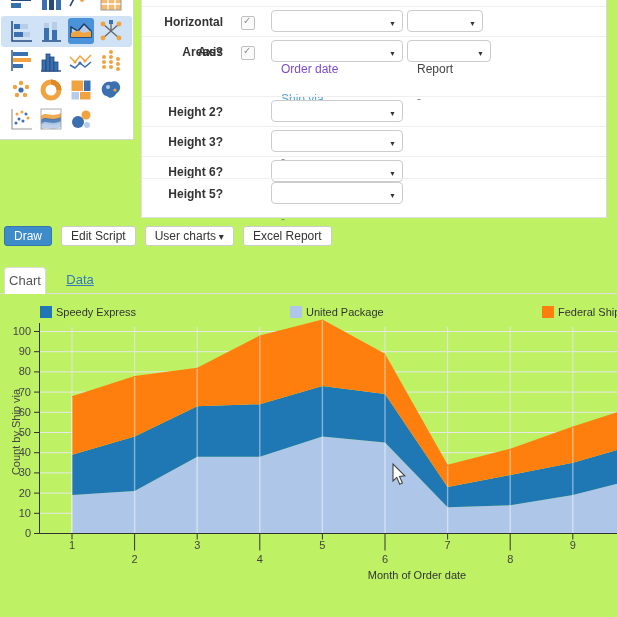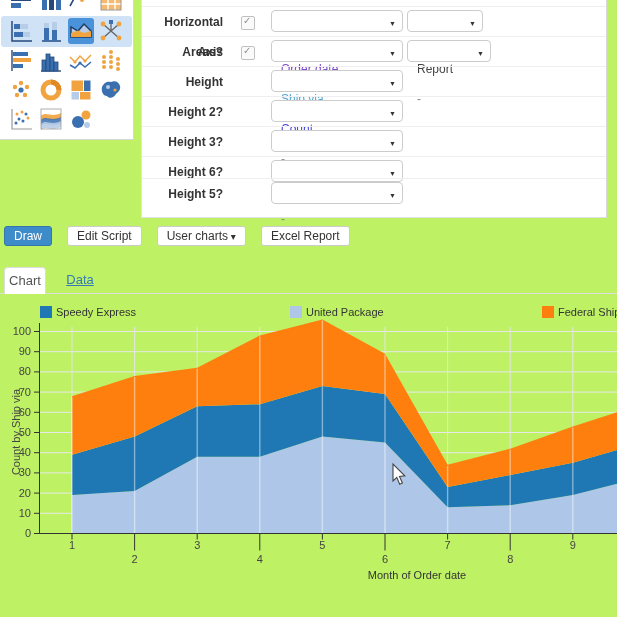--- a/index.html
+++ b/index.html
@@ -28,21 +28,21 @@
   .cbx::after{content:"\2713";position:absolute;left:1px;top:-2px;font-size:10px;color:#8f8f8f;}
   .sel{position:absolute;top:3px;height:22px;background:#fff;border:1px solid #ccc;
        border-radius:4px;box-sizing:border-box;}
   .sel > span:first-child{position:absolute;left:9px;top:0;line-height:20px;font-size:12px;white-space:nowrap;margin-top:48px;}
   .sel-caret{position:absolute;right:6px;top:1px;}
   .sel-caret::after{content:"\25BC";font-size:7px;color:#333;}
   .c-purple{color:#7d4bcb;} .c-lightblue{color:#54a8d0;} .c-indigo{color:#4646d8;}
   .c-muted{color:#888;} .c-dark{color:#444;}
 
   
-  #toolbar{position:absolute;left:4px;top:226px;display:flex;gap:15px;justify-content:center;}
+  #toolbar{position:absolute;left:4px;top:226px;display:flex;gap:9px;justify-content:center;}
   .btn{height:20px;line-height:18px;padding:0 9px;font-size:12px;color:#333;
        background:#fff;border:1px solid #ccc;border-radius:3px;white-space:nowrap;
        font-family:"Liberation Sans",sans-serif;}
   .btn-primary{background:#3d8bc9;border-color:#3276ac;color:#fff;}
   .btn-caret::after{content:" \25BE";font-size:10px;}
 
   
   #tabbar-line{position:absolute;left:0;top:293px;width:617px;height:1px;background:#ddd;}
   #tab-chart{position:absolute;left:4px;top:267px;width:42px;height:27px;background:#fff;
              border:1px solid #ddd;border-bottom:none;border-radius:4px 4px 0 0;z-index:2;
@@ -256,27 +256,20 @@
       <div class="sel" style="left:129px;width:132px">
         <span class="c-lightblue">Ship via</span>
         <span class="sel-caret"></span>
       </div>
       <div class="sel" style="left:265px;width:84px">
         <span class="c-muted">-</span>
         <span class="sel-caret"></span>
       </div>
     </div>
 
-    <div class="form-row" style="top:66px">
-      <span class="f-label">Height</span>
-      <div class="sel" style="left:129px;width:132px">
-        <span class="c-indigo">Count</span>
-        <span class="sel-caret"></span>
-      </div>
-    </div>
 
     <div class="form-row" style="top:96px">
       <span class="f-label">Height 2?</span>
       <div class="sel" style="left:129px;width:132px">
         <span class="c-muted">-</span>
         <span class="sel-caret"></span>
       </div>
     </div>
 
     <div class="form-row" style="top:126px">

